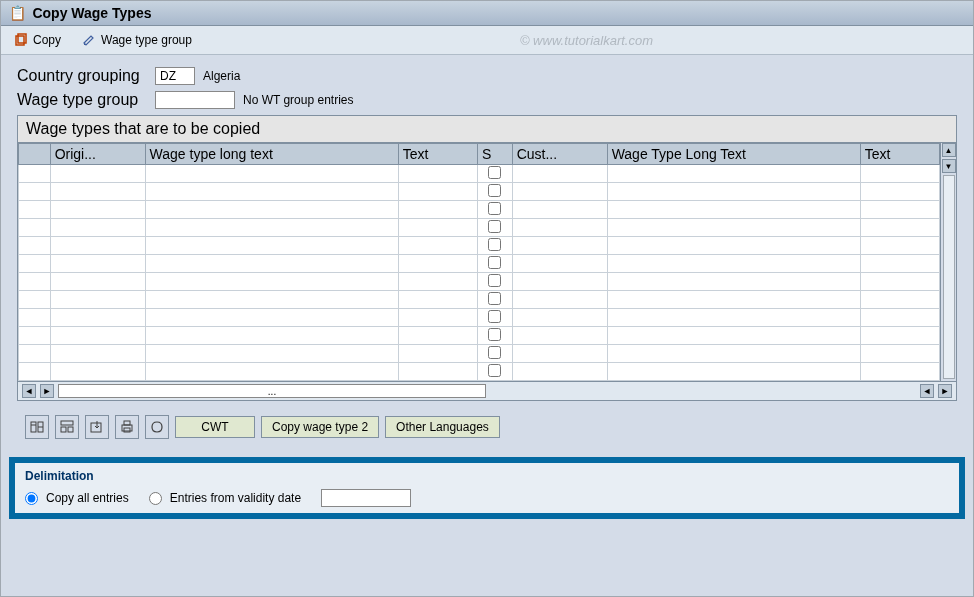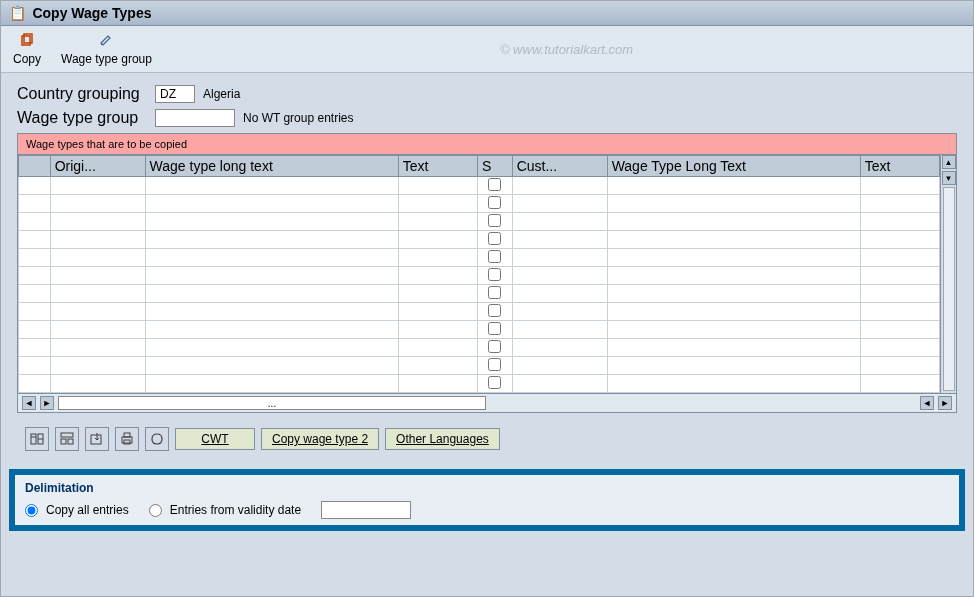--- a/index.html
+++ b/index.html
@@ -32,21 +32,20 @@
       align-items: center;
       gap: 12px;
       border-bottom: 1px solid #b0bcc8;
     }
     .toolbar-item {
       display: flex;
       align-items: center;
       gap: 4px;
       cursor: pointer;
       padding: 2px 4px;
-      flex-direction: column;
     }
     .toolbar-icon {
       width: 16px;
       height: 16px;
       display: inline-flex;
       align-items: center;
       justify-content: center;
     }
     .watermark {
       flex: 1;
@@ -90,23 +89,23 @@
       align-items: center;
       margin-bottom: 10px;
       gap: 4px;
     }
     .table-section {
       border: 1px solid #8090a0;
       background: white;
       margin-bottom: 8px;
     }
     .table-header-row {
-      background: #fca5a5;
+      background: #e5e5e5;
       padding: 4px 8px;
-      font-size: 11px;
+      font-size: 16px;
       border-bottom: 1px solid #8090a0;
     }
     .data-table {
       width: 100%;
       border-collapse: collapse;
     }
     .data-table th {
       background: #c0ccd8;
       border: 1px solid #8090a0;
       padding: 2px 4px;
@@ -174,21 +173,20 @@
       height: 14px;
       border: 1px solid #888;
       font-size: 10px;
       text-align: center;
     }
     .button-bar {
       display: flex;
       align-items: center;
       padding: 6px 8px;
       gap: 6px;
-      text-decoration: underline;
     }
     .icon-btn {
       width: 24px;
       height: 24px;
       background: #d4dce8;
       border: 1px solid #8090a0;
       cursor: pointer;
       display: flex;
       align-items: center;
       justify-content: center;

